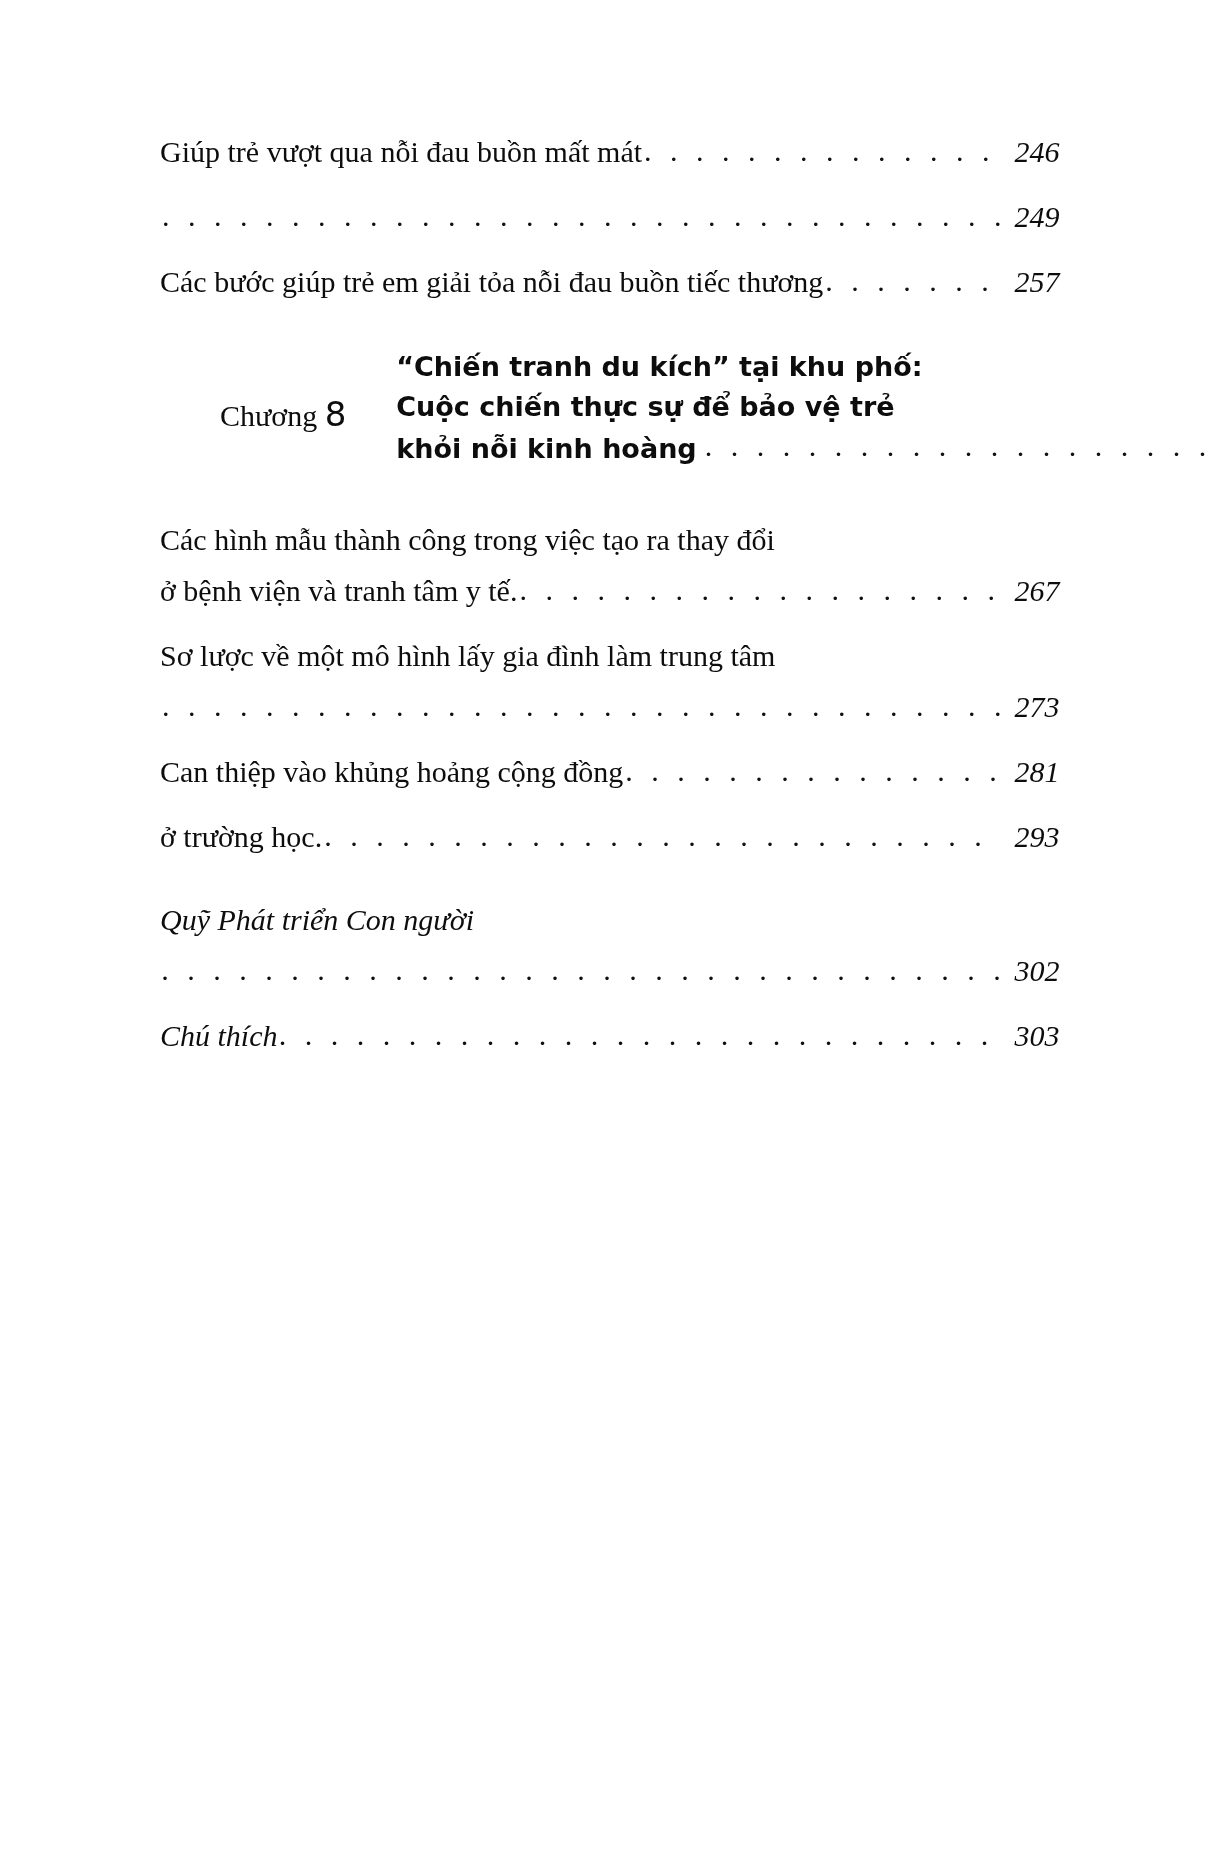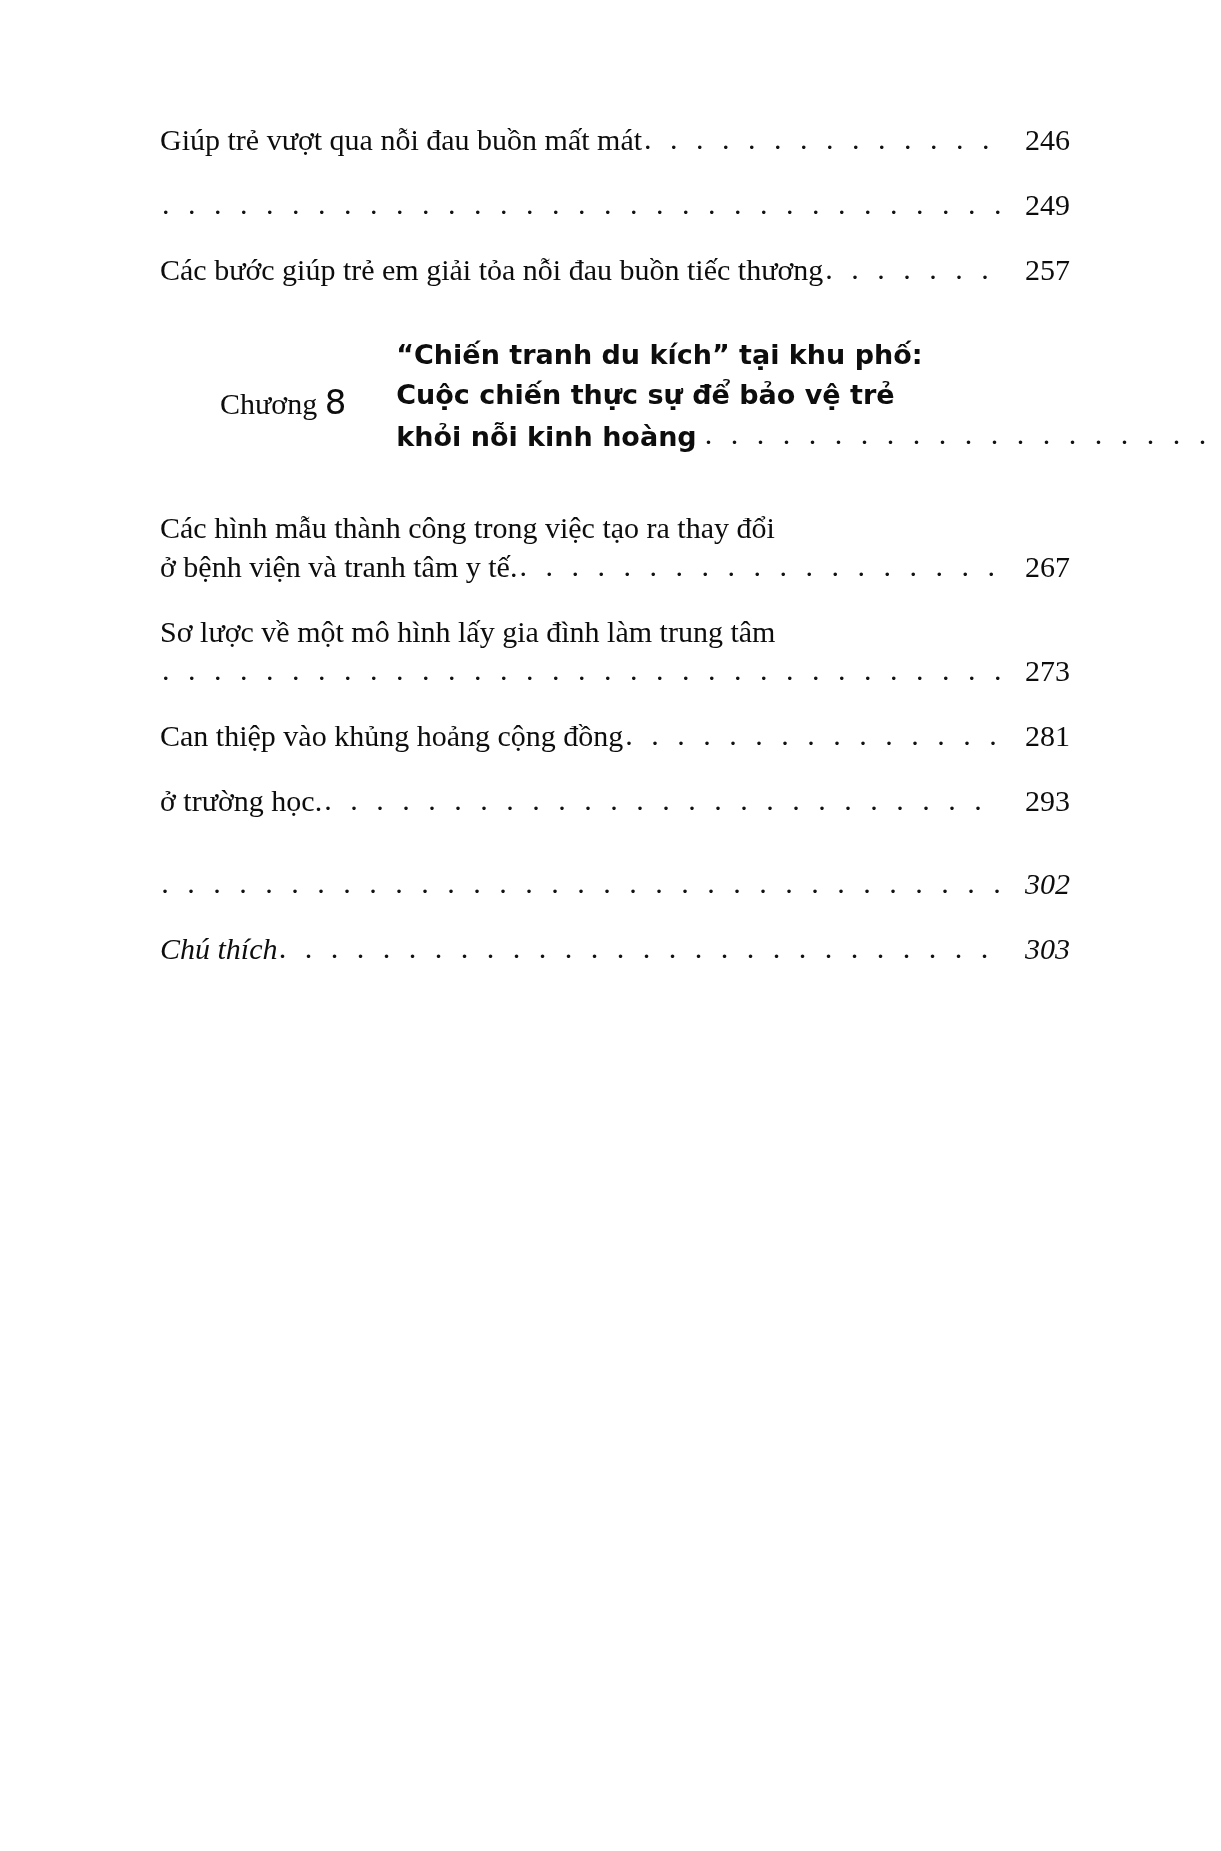--- a/index.html
+++ b/index.html
@@ -33,42 +33,44 @@
   
   .entry {
     margin-bottom: 26px;
   }
   .line {
     display: flex;
     align-items: baseline;
     width: 100%;
     font-size: 30px;
     line-height: 1.30;
+    margin-top: 12px;
   }
   .line .txt {
     white-space: pre;
     flex: 0 0 auto;
   }
   .line .leader {
     flex: 1 1 auto;
     min-width: 12px;
     margin: 0 2px;
     position: relative;
     top: -1px;
     overflow: hidden;
     white-space: nowrap;
     letter-spacing: 5.5px;
     color: #111;
     font-size: 30px;
   }
   .line .pg {
     flex: 0 0 auto;
-    text-align: right;
+    text-align: center;
     min-width: 66px;
     white-space: pre;
+    font-style: italic;
   }
   .line.nodots {
     
   }
 
   
   .chapter {
     margin-top: 46px;
     margin-bottom: 40px;
     display: flex;
@@ -198,20 +200,23 @@
 
     <div class="entry">
       <div class="line">
         <span class="txt">ở trường học.</span>
         <span class="leader">. . . . . . . . . . . . . . . . . . . . . . . . . . . . . . . . . . . . . . . . . . . . . . . . . . . . . . . . . . . . . . . . . . . . . . . . . . . . . . . .</span>
         <span class="pg">293</span>
       </div>
     </div>
 
     <div class="entry italic gap-before">
+      <div class="line nodots">
+        <span class="txt">Quỹ Phát triển Con người</span>
+      </div>
       <div class="line">
         <span class="leader">. . . . . . . . . . . . . . . . . . . . . . . . . . . . . . . . . . . . . . . . . . . . . . . . . . . . . . . . . . . . . . . . . . . . . . . . . . . . . . . .</span>
         <span class="pg">302</span>
       </div>
     </div>
 
     <div class="entry italic">
       <div class="line">
         <span class="txt">Chú thích</span>
         <span class="leader">. . . . . . . . . . . . . . . . . . . . . . . . . . . . . . . . . . . . . . . . . . . . . . . . . . . . . . . . . . . . . . . . . . . . . . . . . . . . . . . .</span>

